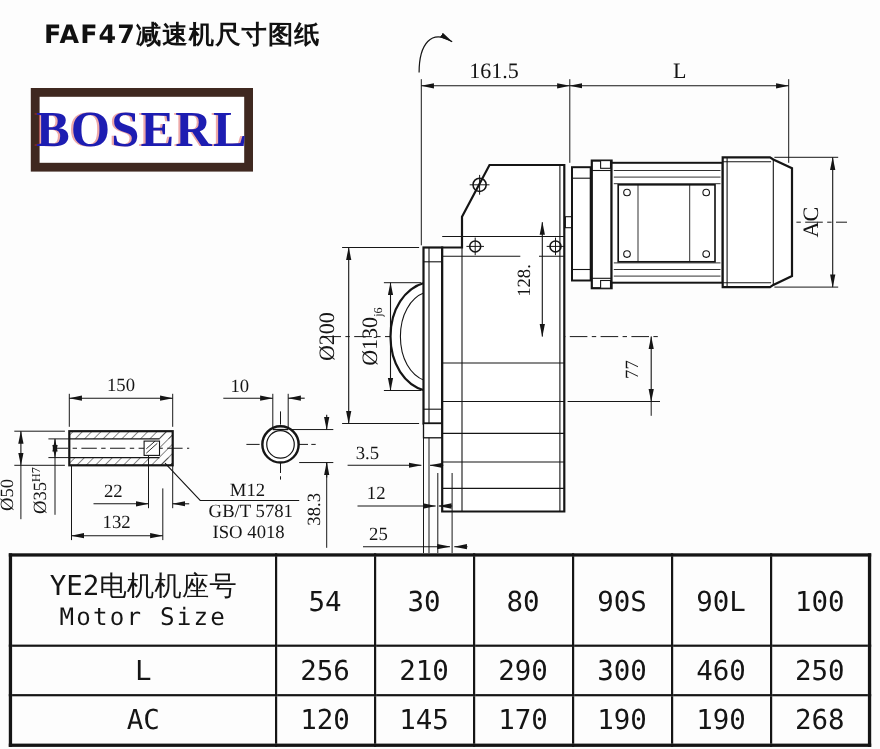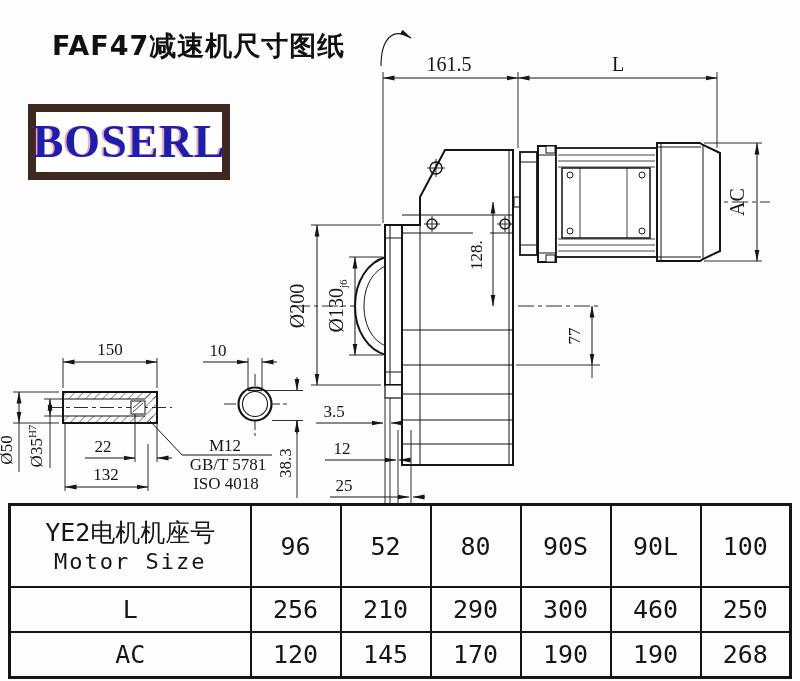--- a/index.html
+++ b/index.html
@@ -1,28 +1,28 @@
 <!DOCTYPE html>
 <html><head>
 <meta charset="utf-8">
 <style>
   html,body{margin:0;padding:0;}
   body{
     width:800px;height:681px;position:relative;background:#fdfdfd;
     font-family:"Liberation Sans",sans-serif;color:#151515;overflow:hidden;
   }
   .page-title{
-    position:absolute;left:36px;top:12px;margin:16px;
-    font-size:27px;font-weight:700;letter-spacing:1px;color:#111;
+    position:absolute;left:36px;top:12px;margin:4px;
+    font-size:23px;font-weight:700;letter-spacing:1px;color:#111;
     font-family:"DejaVu Sans","Liberation Sans",sans-serif;
   }
   .logo-box{
     position:absolute;left:28px;top:80px;width:186px;height:60px;
     border:8px solid #3f2820;background:#fff;
-    display:flex;align-items:center;justify-content:center;margin-top:24px;
+    display:flex;align-items:center;justify-content:center;
   }
   .logo-text{
     font-family:"Liberation Serif",serif;font-weight:700;font-size:46px;
     color:#1d1db2;letter-spacing:1px;line-height:1;
     text-shadow:-2px 0 0 rgba(210,40,40,0.40);
   }
   svg{position:absolute;left:0;top:0;}
   svg text{fill:#151515;}
   .dim{font-family:"Liberation Serif",serif;font-size:17px;}
   .dim-lg{font-family:"Liberation Serif",serif;font-size:20px;}
@@ -311,22 +311,22 @@
         <col>
         <col>
         <col>
     </colgroup>
     <tbody>
       <tr style="height:64px;">
         <td class="head-cell">
           <div>YE2电机机座号</div>
           <div class="head-en">Motor Size</div>
         </td>
-        <td>96</td>
-        <td>52</td>
+        <td>54</td>
+        <td>30</td>
         <td>80</td>
         <td>90S</td>
         <td>90L</td>
         <td>100</td>
       </tr>
       <tr style="height:35px;">
         <td>L</td>
         <td>256</td>
         <td>210</td>
         <td>290</td>

